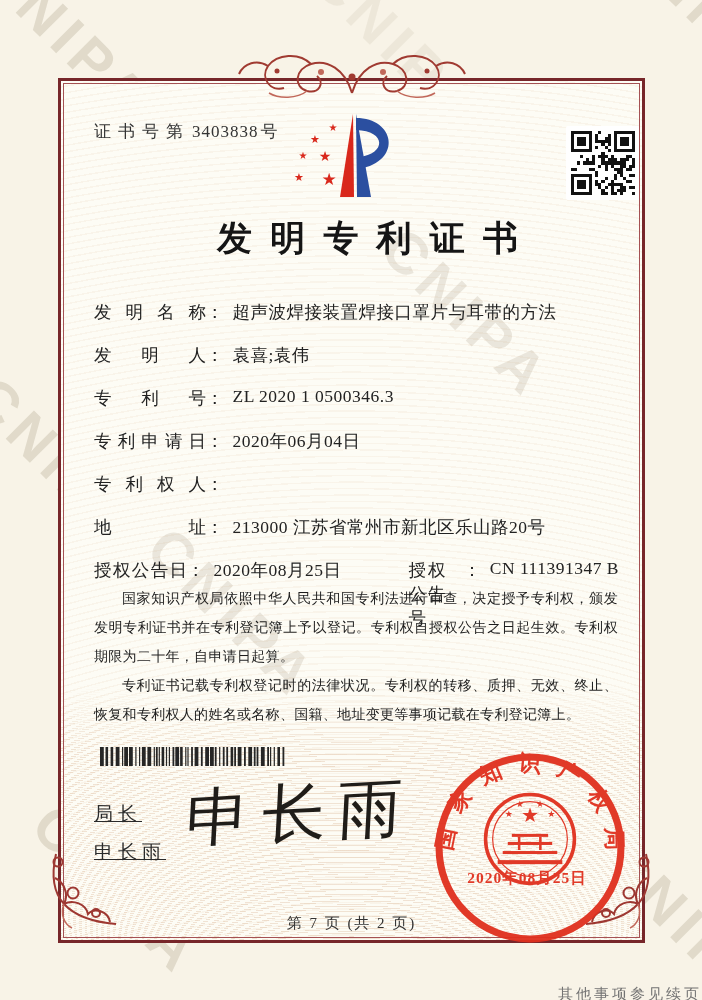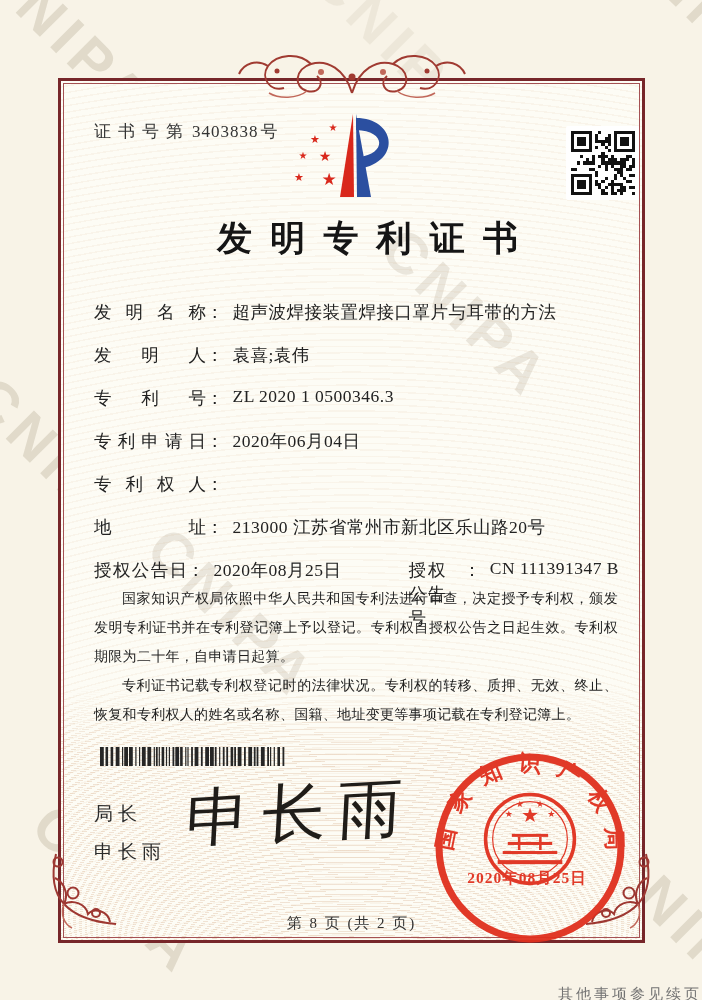--- a/index.html
+++ b/index.html
@@ -82,21 +82,21 @@
     position:absolute; left:33px; top:503px; width:524px;
     font-size:14px; line-height:29px; text-align:justify;
     color:#1d1d1d; letter-spacing:0.3px;
   }
   .bodytext p { text-indent:2em; }
   
   .barcode { position:absolute; left:39px; top:666px; width:190px; height:19px; }
   .director {
     position:absolute; left:33px; top:714px;
     font-family:"Liberation Sans","DejaVu Sans",sans-serif;
-    font-size:19px; line-height:38px; letter-spacing:5px; color:#2a2a2a;
+    font-size:19px; line-height:38px; letter-spacing:5px; color:#2a2a2a;text-decoration:underline;
   }
   .autograph {
     position:absolute; left:125px; top:688px; width:260px;
     font-size:64px; color:#201d19; letter-spacing:12px;
     transform:rotate(-3deg) skewX(-6deg);
     white-space:nowrap;
   }
   
   .seal {
     position:absolute; left:370px; top:668px; width:198px; height:198px;
@@ -406,21 +406,21 @@
           <rect x="71" y="101" width="54" height="3"></rect>
           <rect x="66" y="110" width="64" height="4"></rect>
           <rect x="86" y="87" width="2.5" height="13"></rect>
           <rect x="107" y="87" width="2.5" height="13"></rect>
         </g>
       </g>
     </svg>
     <div class="seal-date">2020年08月25日</div>
   </div>
 
-  <div class="page-info">第 8 页 (共 2 页)</div>
+  <div class="page-info">第 7 页 (共 2 页)</div>
 
   <div class="frame-inner"></div>
 </div>
 
 <svg class="flourish-top" viewBox="0 0 230 58">
   <g id="flr" fill="none" stroke="#a03a31" stroke-width="2">
     <path d="M115,46 C108,22 90,12 74,17 C58,22 56,40 70,44 C82,47 88,36 80,29"></path>
     <path d="M74,17 C62,5 40,7 31,19 C23,31 33,45 47,41"></path>
     <path d="M31,19 C20,12 7,16 2,27"></path>
     <path d="M70,44 C60,52 42,52 32,46" stroke="#c1685a" stroke-width="1.5"></path>

